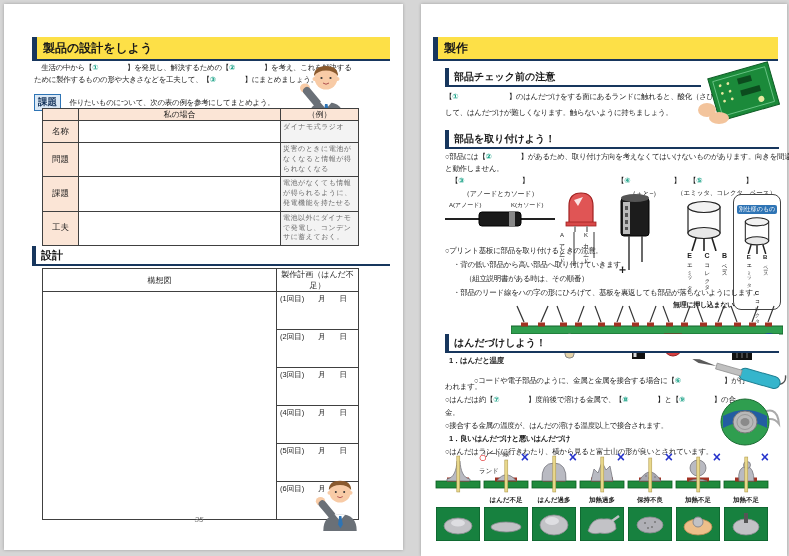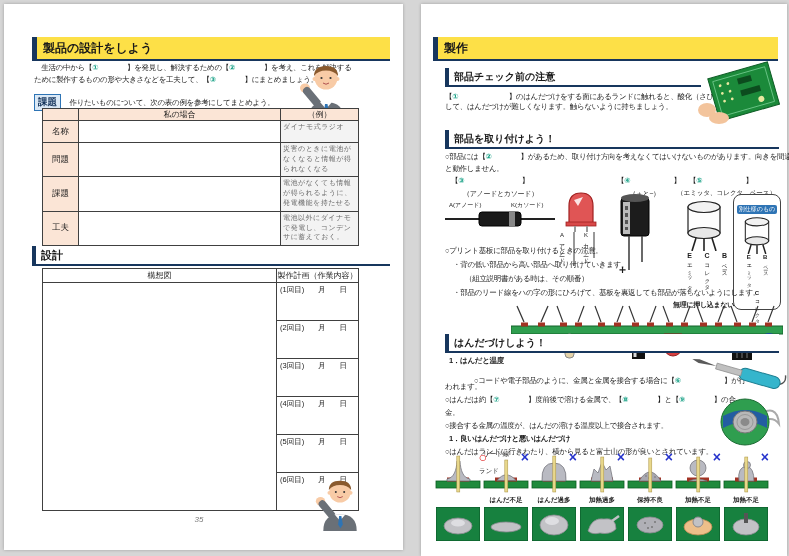--- a/index.html
+++ b/index.html
@@ -111,21 +111,21 @@
   <div class="abs subhead" style="left:28px; top:242px; width:358px; font-size:11px;">設計</div>
 
   <table class="abs tbl2" style="left:38px; top:264px; width:316px;">
     <colgroup>
         <col style="width:234px">
         <col style="width:82px">
       </colgroup>
     <tbody>
         <tr>
       <th>構想図</th>
-      <th>製作計画（作業内容）</th>
+      <th>製作計画（はんだ不足）</th>
     </tr>
     <tr>
       <td rowspan="6"></td>
       <td class="plan-cell">
             <div class="plan">
         <span>(1回目)</span>
         <span>月</span>
         <span>日</span>
             </div>
           </td>
@@ -197,21 +197,21 @@
     </svg>
   </div>
 </div>
 
 <div class="page" id="page-right">
 
   <div class="abs mainhead" style="left:12px; top:33px; width:345px;">製作</div>
 
   <div class="abs subhead" style="left:24px; top:64px; width:256px;font-family:Liberation Mono, monospace;">部品チェック前の注意</div>
   <div class="abs t75" style="left:24px; top:88px;">【<span class="cnum">①</span>　　　　　　　】のはんだづけをする面にあるランドに触れると、酸化（さび）</div>
-  <div class="abs t75" style="left:24px; top:98px;font-family:Liberation Serif, serif;">して、はんだづけが難しくなります。触らないように持ちましょう。</div>
+  <div class="abs t75" style="left:24px; top:104px;font-family:Liberation Serif, serif;">して、はんだづけが難しくなります。触らないように持ちましょう。</div>
 
   <div class="abs" style="left:276px; top:54px;">
     <svg width="84" height="70" viewBox="0 0 84 70">
       <g transform="rotate(-16 45 35)">
         <rect x="16" y="12" width="62" height="44" fill="#1b8a3a" stroke="#0e5c26"></rect>
         <rect x="20" y="16" width="54" height="36" fill="none" stroke="#7fd29a" stroke-width="0.7"></rect>
         <circle cx="26" cy="22" r="1.4" fill="#e8e8a0"></circle>
           <circle cx="34" cy="22" r="1.4" fill="#e8e8a0"></circle>
         <circle cx="26" cy="30" r="1.4" fill="#e8e8a0"></circle>
           <circle cx="34" cy="30" r="1.4" fill="#e8e8a0"></circle>

